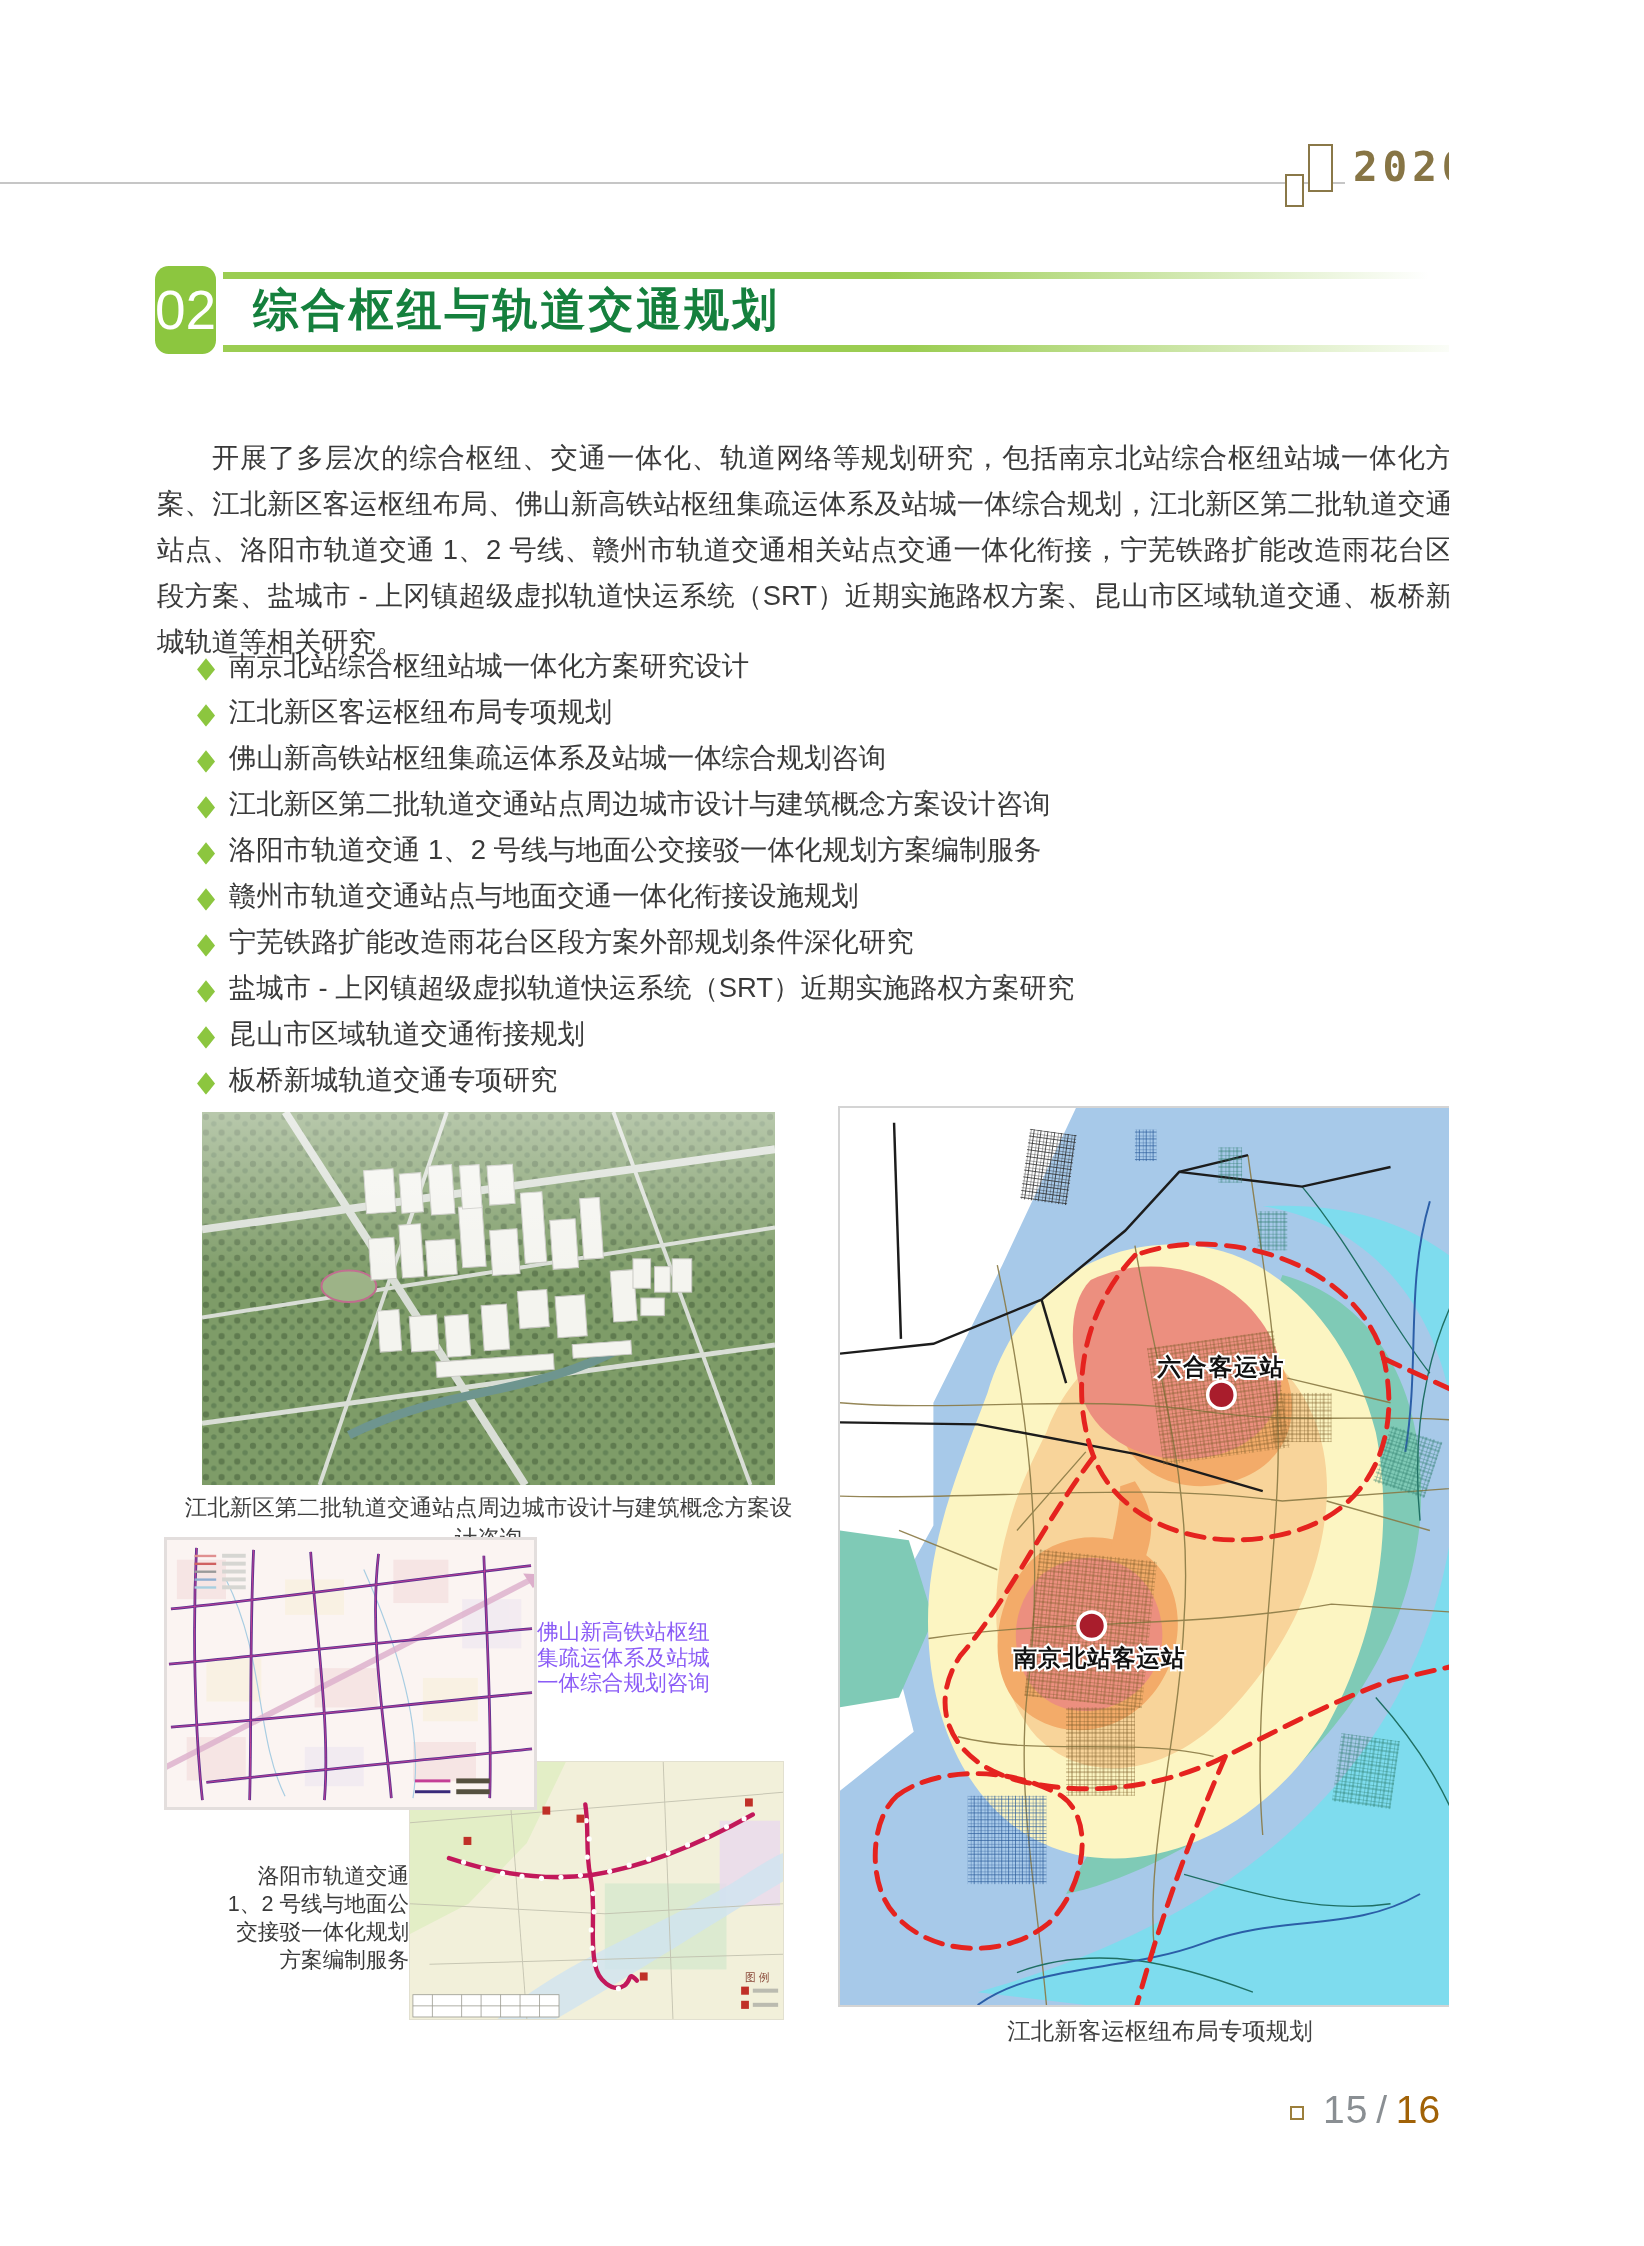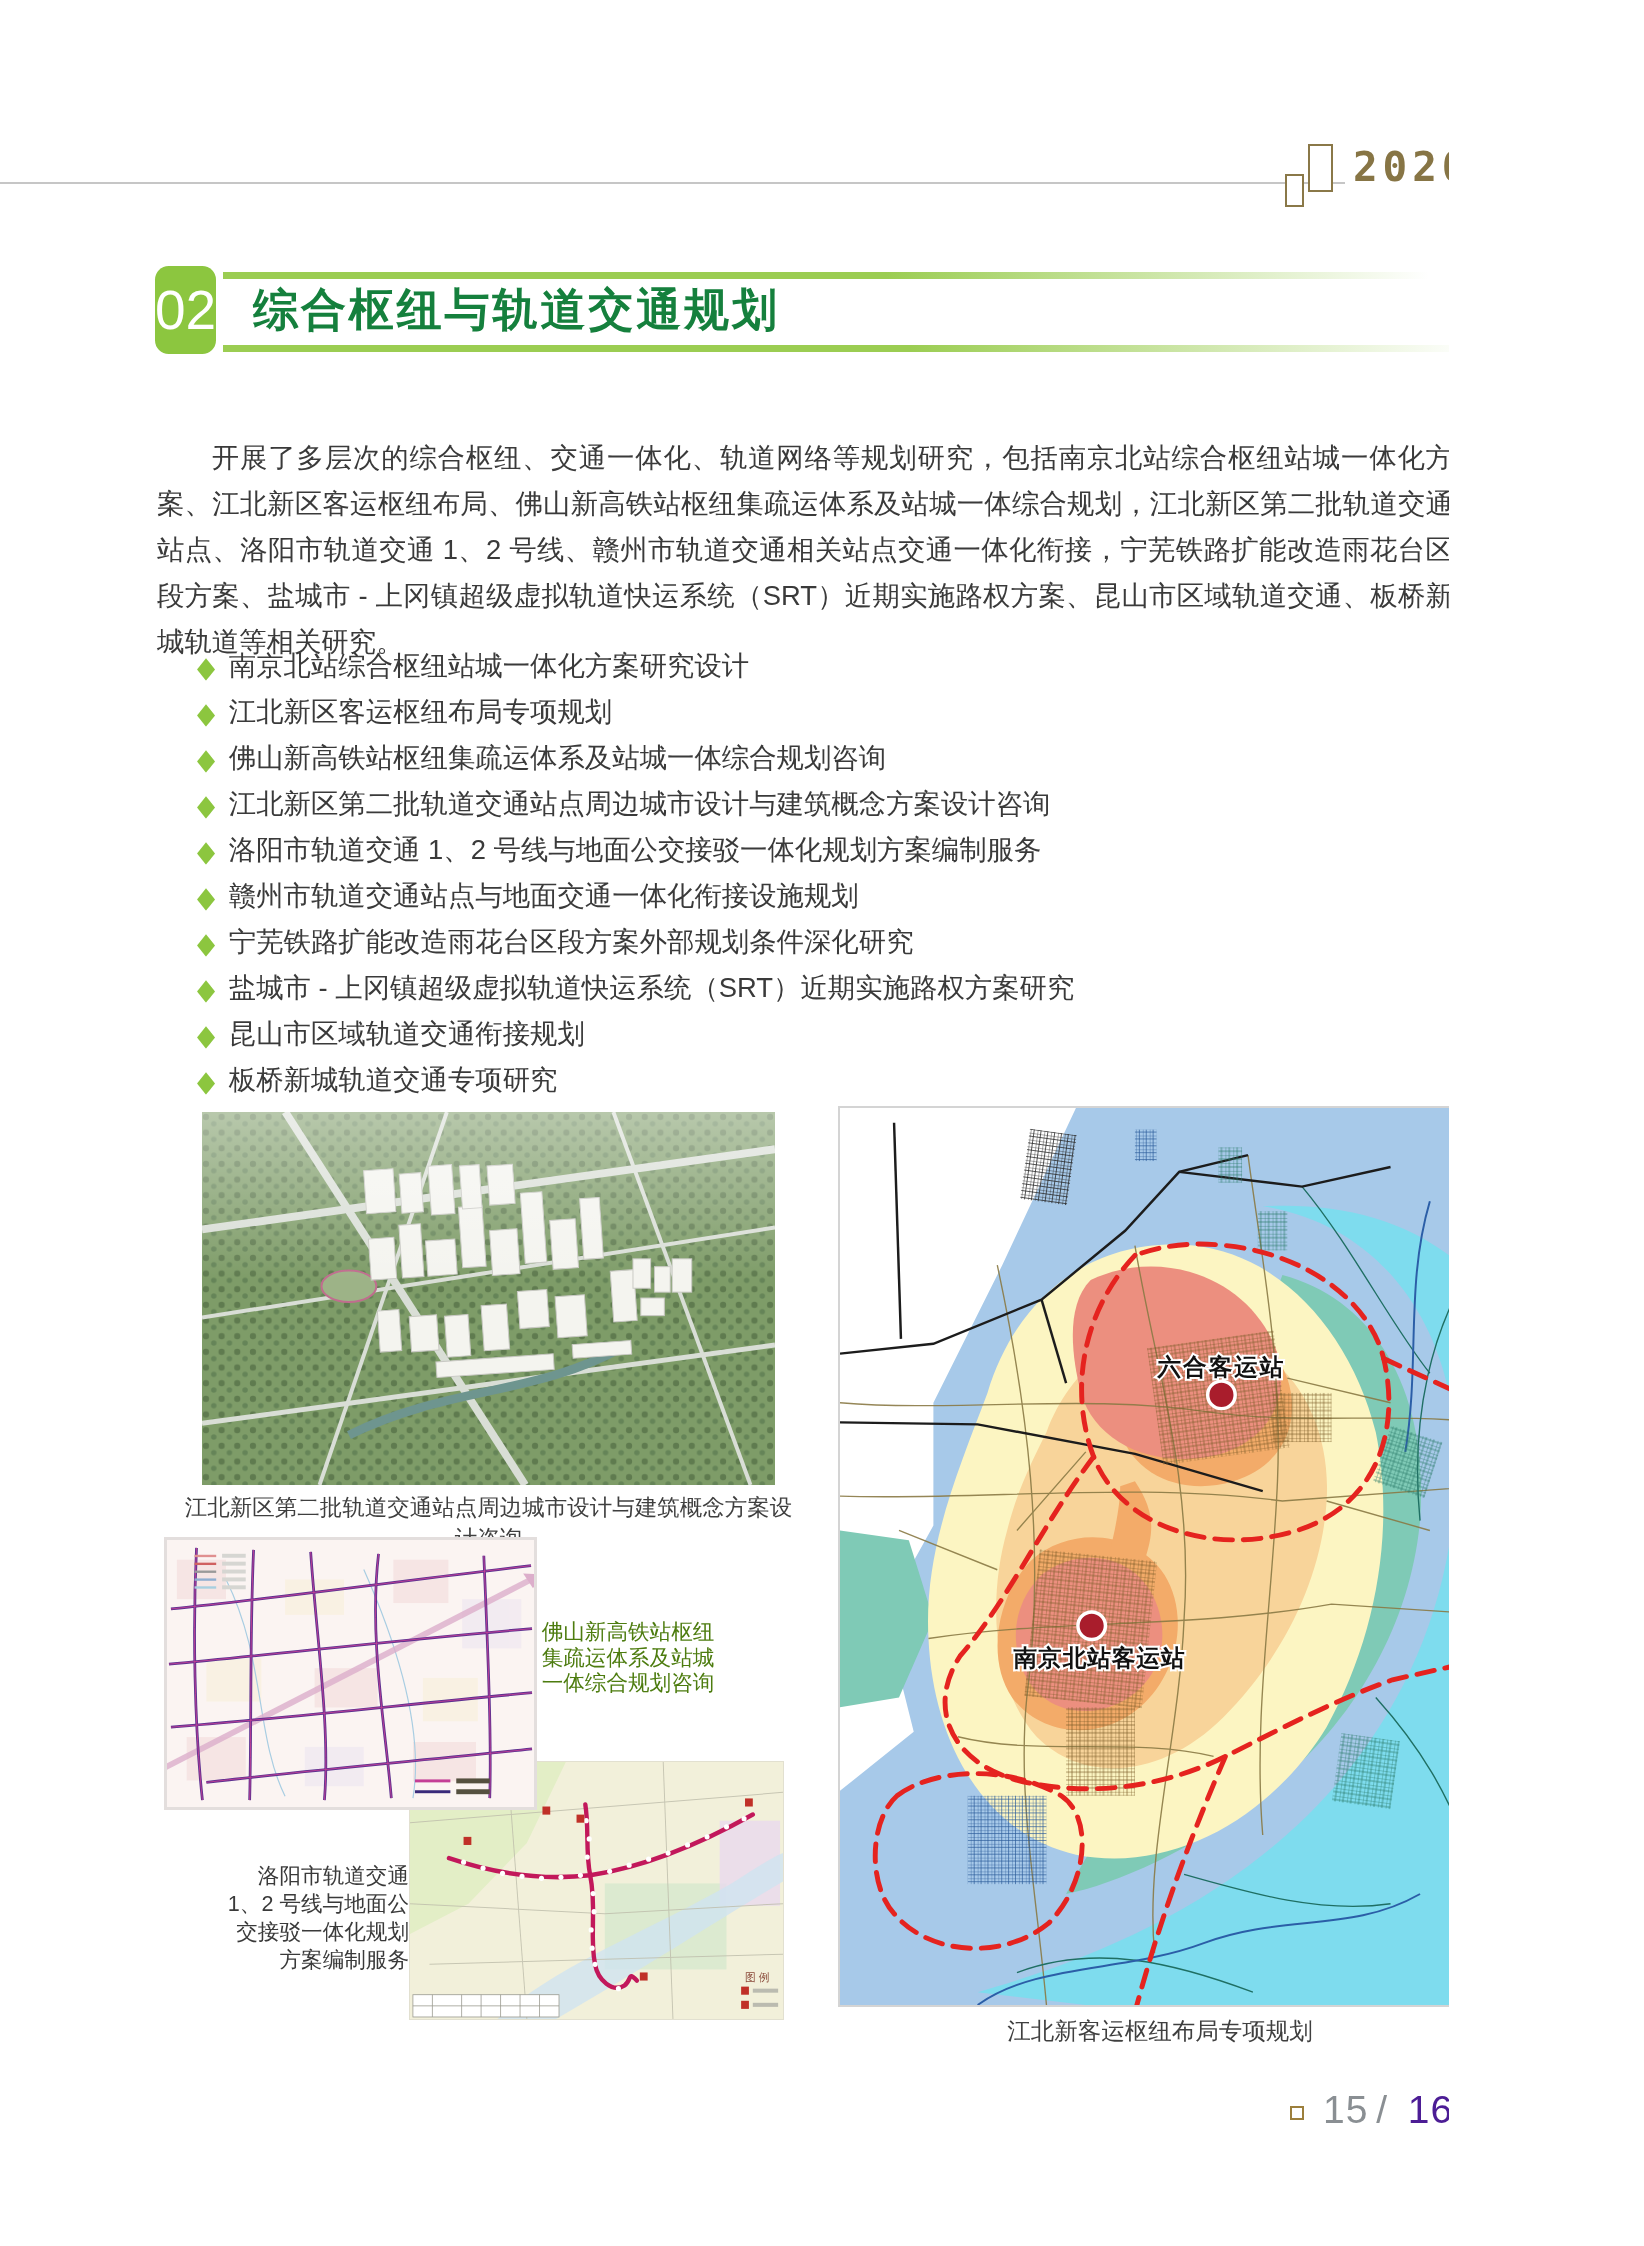--- a/index.html
+++ b/index.html
@@ -33,32 +33,32 @@
   .projects .dm{color:#8cc63f;font-size:23.5px;margin-right:13.7px;display:inline-block;transform:scaleY(1.25);}
 
   
   .fig{position:absolute;}
   .fig svg{display:block;width:100%;height:100%;}
   .fig-aerial{left:202px;top:1112px;width:573px;height:373px;}
   .cap-aerial{position:absolute;left:182px;top:1492px;width:613px;text-align:center;
               font-size:22.5px;color:#3f3f3f;}
   .fig-luoyang{left:409px;top:1761px;width:375px;height:259px;background:#f2f0da;border:1px solid #e2e0d0;box-sizing:border-box;}
   .fig-foshan{left:164px;top:1537px;width:373px;height:273px;background:#fbf4f2;border:3.9px solid #e3dedd;box-sizing:border-box;}
-  .cap-foshan{position:absolute;left:537px;top:1619px;width:182px;text-align:center;
-              font-size:21.6px;line-height:25.5px;color:#4d7c0f;}
+  .cap-foshan{position:absolute;left:537px;top:1619px;width:182px;text-align:left;
+              font-size:21.6px;line-height:25.5px;color:#8b5cf6;}
   .cap-luoyang{position:absolute;left:223px;top:1862px;width:186px;text-align:right;
                font-size:21.6px;line-height:28px;color:#3a3a3a;}
   .fig-hub{left:838px;top:1106px;width:644px;height:901px;background:#ffffff;border:2.9px solid #d4d4d4;box-sizing:border-box;}
   .cap-hub{position:absolute;left:838px;top:2015px;width:644px;text-align:center;font-size:23.5px;color:#3f3f3f;}
 
   
   .footer-square{position:absolute;left:1290px;top:2106px;width:9.8px;height:9.8px;border:2.9px solid #9c7f3c;background:#ffffff;}
   .footer-page{position:absolute;left:1323px;top:2088px;font-size:39px;letter-spacing:1px;color:#8a8f93;}
   .footer-page .sep{margin:0 7.8px;color:#8a8f93;}
-  .footer-page .total{color:#4c1d95;margin-left:12px;}
+  .footer-page .total{color:#a16207;}
 </style>
 </head>
 <body>
 
 <div id="page">
 
   <div class="header-rule"></div>
   <div class="hd-box hd-box-small"></div>
   <div class="hd-box hd-box-big"></div>
   <div class="hd-year">2020</div>

